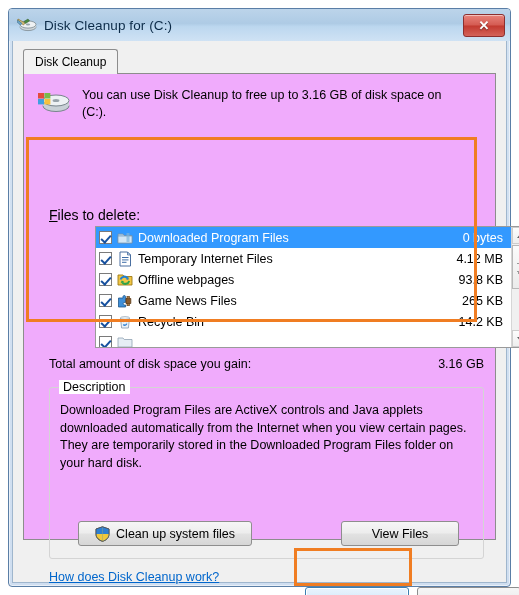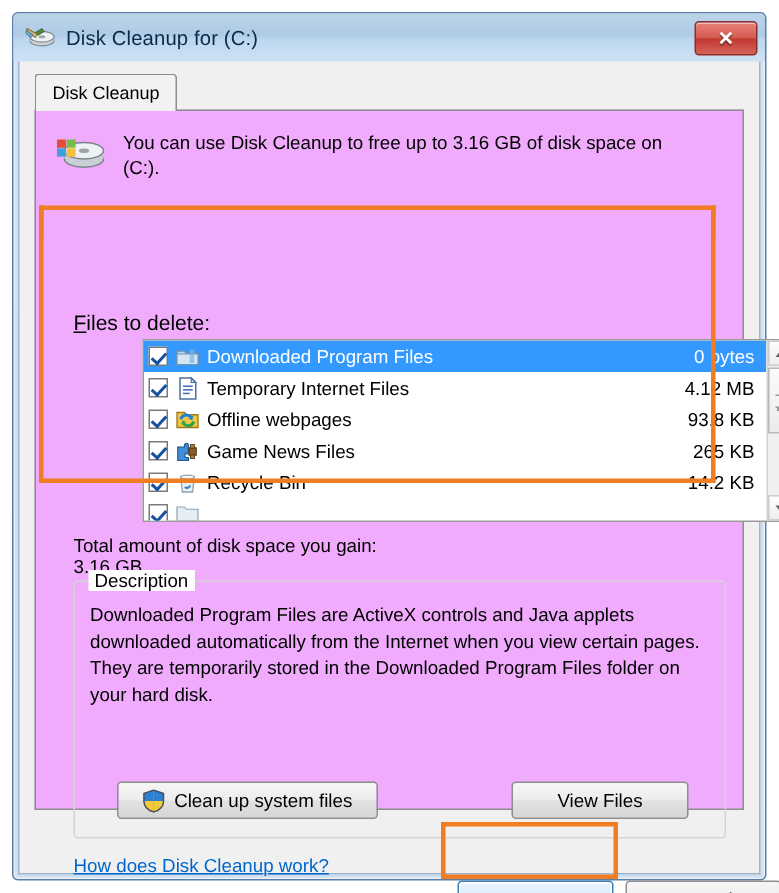--- a/index.html
+++ b/index.html
@@ -267,21 +267,20 @@
   }
 
   
   #total-row {
     position: absolute;
     left: 25px; top: 283px;
     width: 435px;
     display: flex;
     justify-content: space-between;
     font-size: 12.5px;
-    flex-direction: column;
   }
 
   
   #descgroup {
     position: absolute;
     left: 25px; top: 313px;
     width: 435px; height: 172px;
     border: 1px solid #d4d4d4;
     border-radius: 3px;
     box-sizing: border-box;

